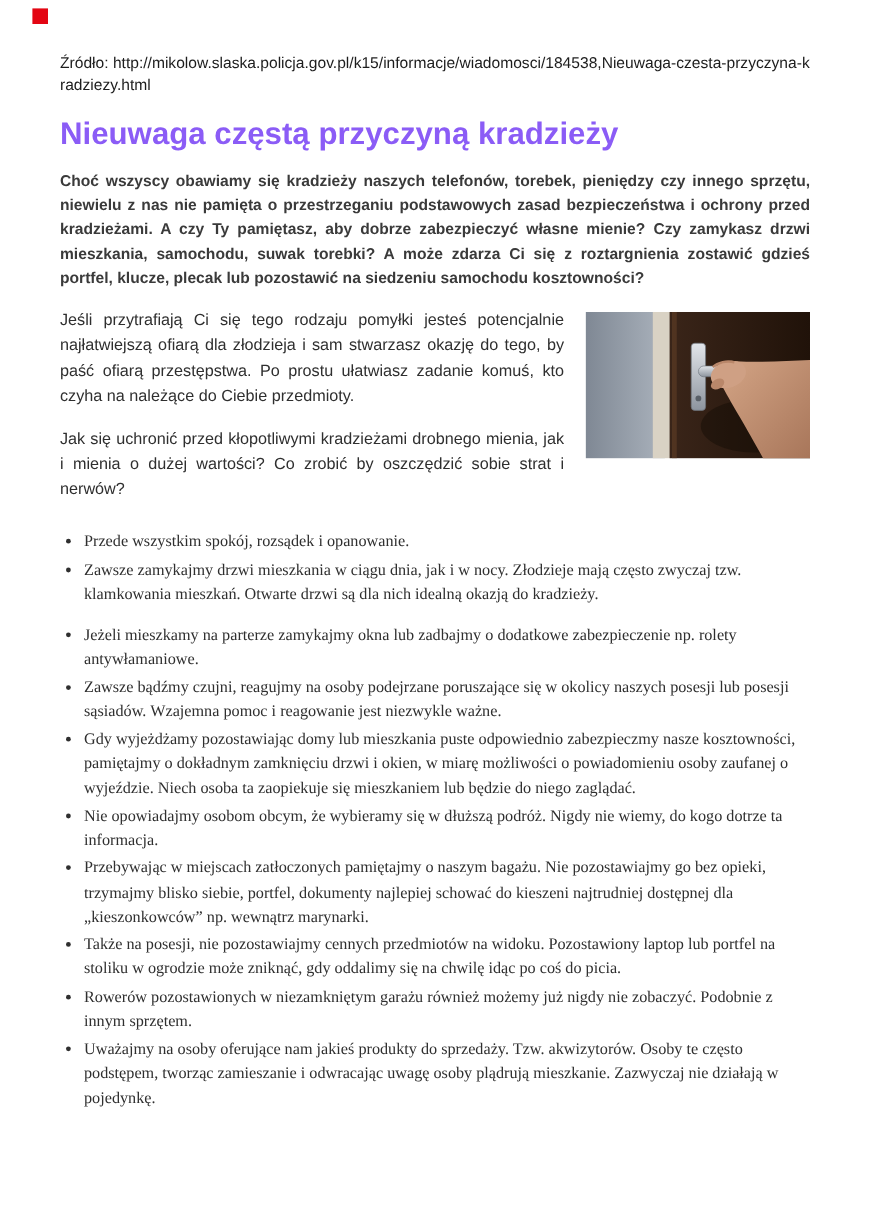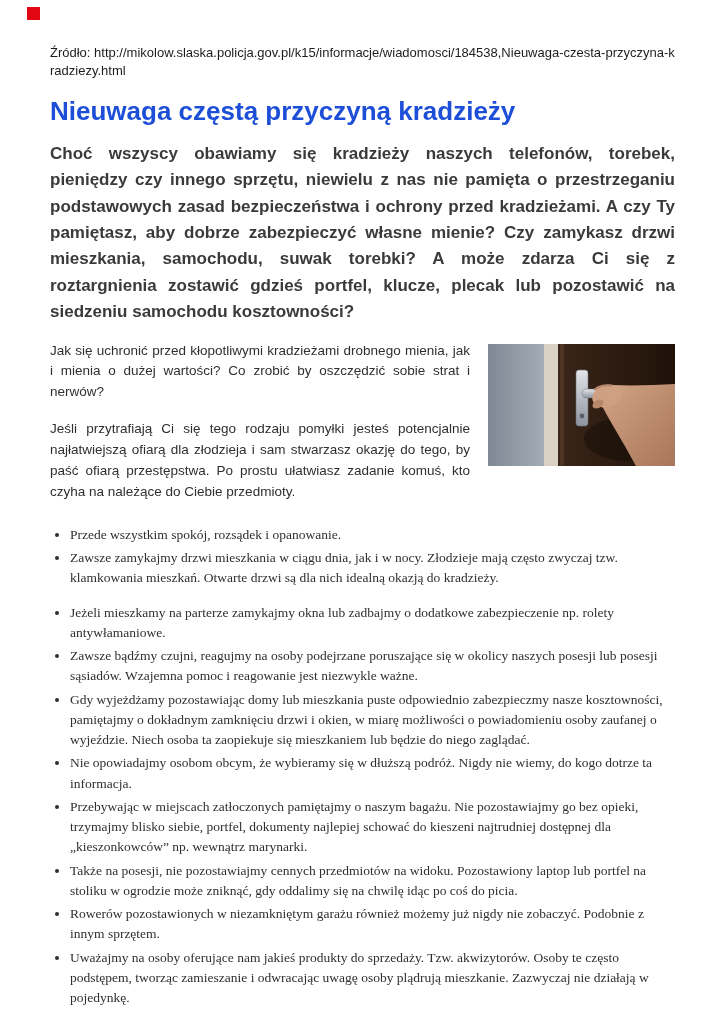--- a/index.html
+++ b/index.html
@@ -11,26 +11,26 @@
   .content { padding: 44px 50px 0 50px; }
 
   h1.site-title {
     margin: 0 0 18px 0;
     font-size: 25px; font-weight: bold; color: #4a4a4a; letter-spacing: 0;
   }
   .meta-line { margin: 0; font-size: 13px; line-height: 1.35; color: #1d1d1d; word-break: break-all; }
 
   h2.article-title {
     margin: 17px 0 14px 0;
-    font-size: 26px; font-weight: bold; color: #1d4ed8;
+    font-size: 26px; font-weight: bold; color: #8b5cf6;
   }
 
   p.lead {
     margin: 0 0 15px 0;
-    font-size: 17px; font-weight: bold; line-height: 1.55;
+    font-size: 13px; font-weight: bold; line-height: 1.55;
     color: #3a3a3a; text-align: justify;
   }
 
   .article-body p { margin: 0 0 16px 0; font-size: 13.5px; line-height: 1.55; color: #2f2f2f; text-align: justify; }
 
   figure.article-photo {
     float: right; width: 187px; height: 122px;
     margin: 3px 0 10px 18px; padding: 0;
   }
   figure.article-photo svg { display: block; width: 100%; height: 100%; }
@@ -86,22 +86,22 @@
           <circle cx="94" cy="72" r="2.4" fill="#5a6068"></circle>
           <ellipse cx="140" cy="95" rx="44" ry="22" fill="#120a05" opacity="0.45"></ellipse>
           <rect x="94" y="45" width="36" height="9" rx="4.5" fill="url(#metalG)" stroke="#6c727b" stroke-width="0.5"></rect>
           <path d="M187,40 L187,122 L148,122 C134,96 120,74 113,60 C108,50 114,41 125,41 C145,42 168,41 187,40 Z" fill="url(#skinG)"></path>
           <ellipse cx="119" cy="52" rx="15" ry="11" fill="#cfa084" transform="rotate(-18 119 52)"></ellipse>
           <ellipse cx="110" cy="60" rx="6" ry="4" fill="#b9876a" transform="rotate(-30 110 60)"></ellipse>
           <path d="M106,46 C110,42 118,40 124,42" stroke="#b9876a" stroke-width="2" fill="none"></path>
         </svg>
       </figure>
 
+      <p>Jeśli przytrafiają Ci się tego rodzaju pomyłki jesteś potencjalnie najłatwiejszą ofiarą dla złodzieja i sam stwarzasz okazję do tego, by paść ofiarą przestępstwa. Po prostu ułatwiasz zadanie komuś, kto czyha na należące do Ciebie przedmioty.</p>
       <p>Jak się uchronić przed kłopotliwymi kradzieżami drobnego mienia, jak i mienia o dużej wartości? Co zrobić by oszczędzić sobie strat i nerwów?</p>
-      <p>Jeśli przytrafiają Ci się tego rodzaju pomyłki jesteś potencjalnie najłatwiejszą ofiarą dla złodzieja i sam stwarzasz okazję do tego, by paść ofiarą przestępstwa. Po prostu ułatwiasz zadanie komuś, kto czyha na należące do Ciebie przedmioty.</p>
 
       <div class="bullets-wrap">
           <ul class="bullets">
             <li><span>Przede wszystkim spokój, rozsądek i opanowanie.</span></li>
             <li><span>Zawsze zamykajmy drzwi mieszkania w ciągu dnia, jak i w nocy. Złodzieje mają często zwyczaj tzw. klamkowania mieszkań. Otwarte drzwi są dla nich idealną okazją do kradzieży.</span></li>
           </ul>
           <ul class="bullets">
             <li><span>Jeżeli mieszkamy na parterze zamykajmy okna lub zadbajmy o dodatkowe zabezpieczenie np. rolety antywłamaniowe.</span></li>
             <li><span>Zawsze bądźmy czujni, reagujmy na osoby podejrzane poruszające się w okolicy naszych posesji lub posesji sąsiadów. Wzajemna pomoc  i reagowanie jest niezwykle ważne.</span></li>
             <li><span>Gdy wyjeżdżamy pozostawiając domy lub mieszkania puste odpowiednio zabezpieczmy nasze kosztowności, pamiętajmy o dokładnym zamknięciu drzwi i okien, w miarę możliwości o powiadomieniu osoby zaufanej o wyjeździe. Niech osoba ta zaopiekuje się mieszkaniem lub będzie do niego zaglądać.</span></li>

